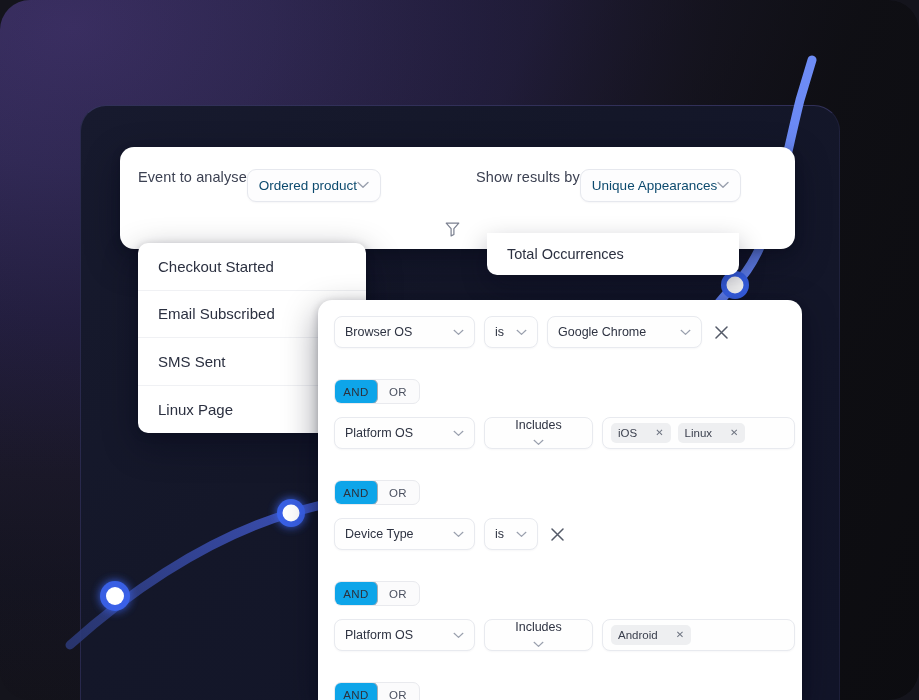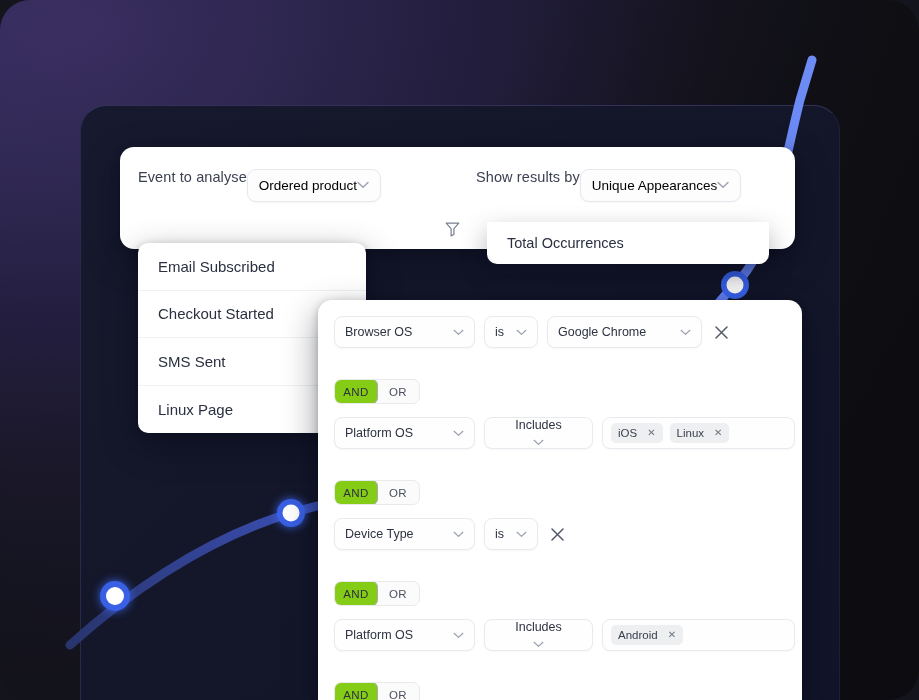--- a/index.html
+++ b/index.html
@@ -85,21 +85,21 @@
   }
   .select-box {
     height: 33px;
     border: 1px solid #e6e8ee;
     border-radius: 9px;
     background: #fdfdfe;
     display: flex;
     align-items: center;
     padding: 0 11px;
     font-size: 13.5px;
-    color: #000000;
+    color: #0c4a6e;
     justify-content: space-between;
     box-shadow: 0 1px 2px rgba(20,25,50,0.04);
   }
   .caret { color: #9aa0ae; font-size: 11px; line-height: 1; }
   .filter-icon-wrap {
     width: 48px;
     display: flex;
     align-items: flex-end;
     justify-content: center;
     padding-bottom: 8px;
@@ -119,22 +119,22 @@
     align-items: center;
     padding-left: 20px;
     font-size: 15px;
     color: #2b3040;
     border-bottom: 1px solid #f0f1f4;
   }
   .event-item:last-child { border-bottom: none; }
 
   
   .results-list {
-    left: 487px; top: 222px;
-    width: 282px; height: 42px;
+    left: 487px; top: 233px;
+    width: 252px; height: 42px;
     border-radius: 0 0 10px 10px;
     box-shadow: 0 10px 26px rgba(5,8,25,0.30);
     display: flex;
     align-items: center;
     padding-left: 20px;
     font-size: 14.5px;
     color: #2b3040;
   }
 
   
@@ -185,21 +185,21 @@
     box-shadow: 0 1px 2px rgba(20,25,50,0.035);
     flex: none;
   }
   .tag-field.w2 { width: 193px; }
   .tag {
     background: #eeeff1;
     border-radius: 5px;
     height: 20px;
     display: flex;
     align-items: center;
-    gap: 10px;
+    gap: 18px;
     padding: 0 7px;
     font-size: 11.5px;
     color: #3a3f4d;
   }
   .tag-x { color: #6d7380; font-size: 10px; line-height: 1; }
 
   .row-remove {
     width: 20px; height: 20px;
     display: flex; align-items: center; justify-content: center;
     color: #545a68;
@@ -222,21 +222,21 @@
   .andor-seg {
     flex: 1;
     display: flex;
     align-items: center;
     justify-content: center;
     font-size: 11.5px;
     color: #4b5160;
     letter-spacing: 0.4px;
   }
   .andor-seg.active {
-    background: #84cc16;
+    background: #0ea5e9;
     border: 1px solid #a9abb2;
     border-radius: 6px;
     color: #2d313c;
     margin: -1px;
   }
 
   .row-partial { opacity: 1; }
 </style>
 </head>
 <body>
@@ -314,24 +314,24 @@
       </div>
     </div>
   </div>
 
   <div class="card results-list">
     <span>Total Occurrences</span>
   </div>
 
   <div class="card event-list">
     <div class="event-item">
+      <span>Checkout Started</span>
+    </div>
+    <div class="event-item">
       <span>Email Subscribed</span>
-    </div>
-    <div class="event-item">
-      <span>Checkout Started</span>
     </div>
     <div class="event-item">
       <span>SMS Sent</span>
     </div>
     <div class="event-item">
       <span>Linux Page</span>
     </div>
   </div>
 
   <div class="card filter-panel">

